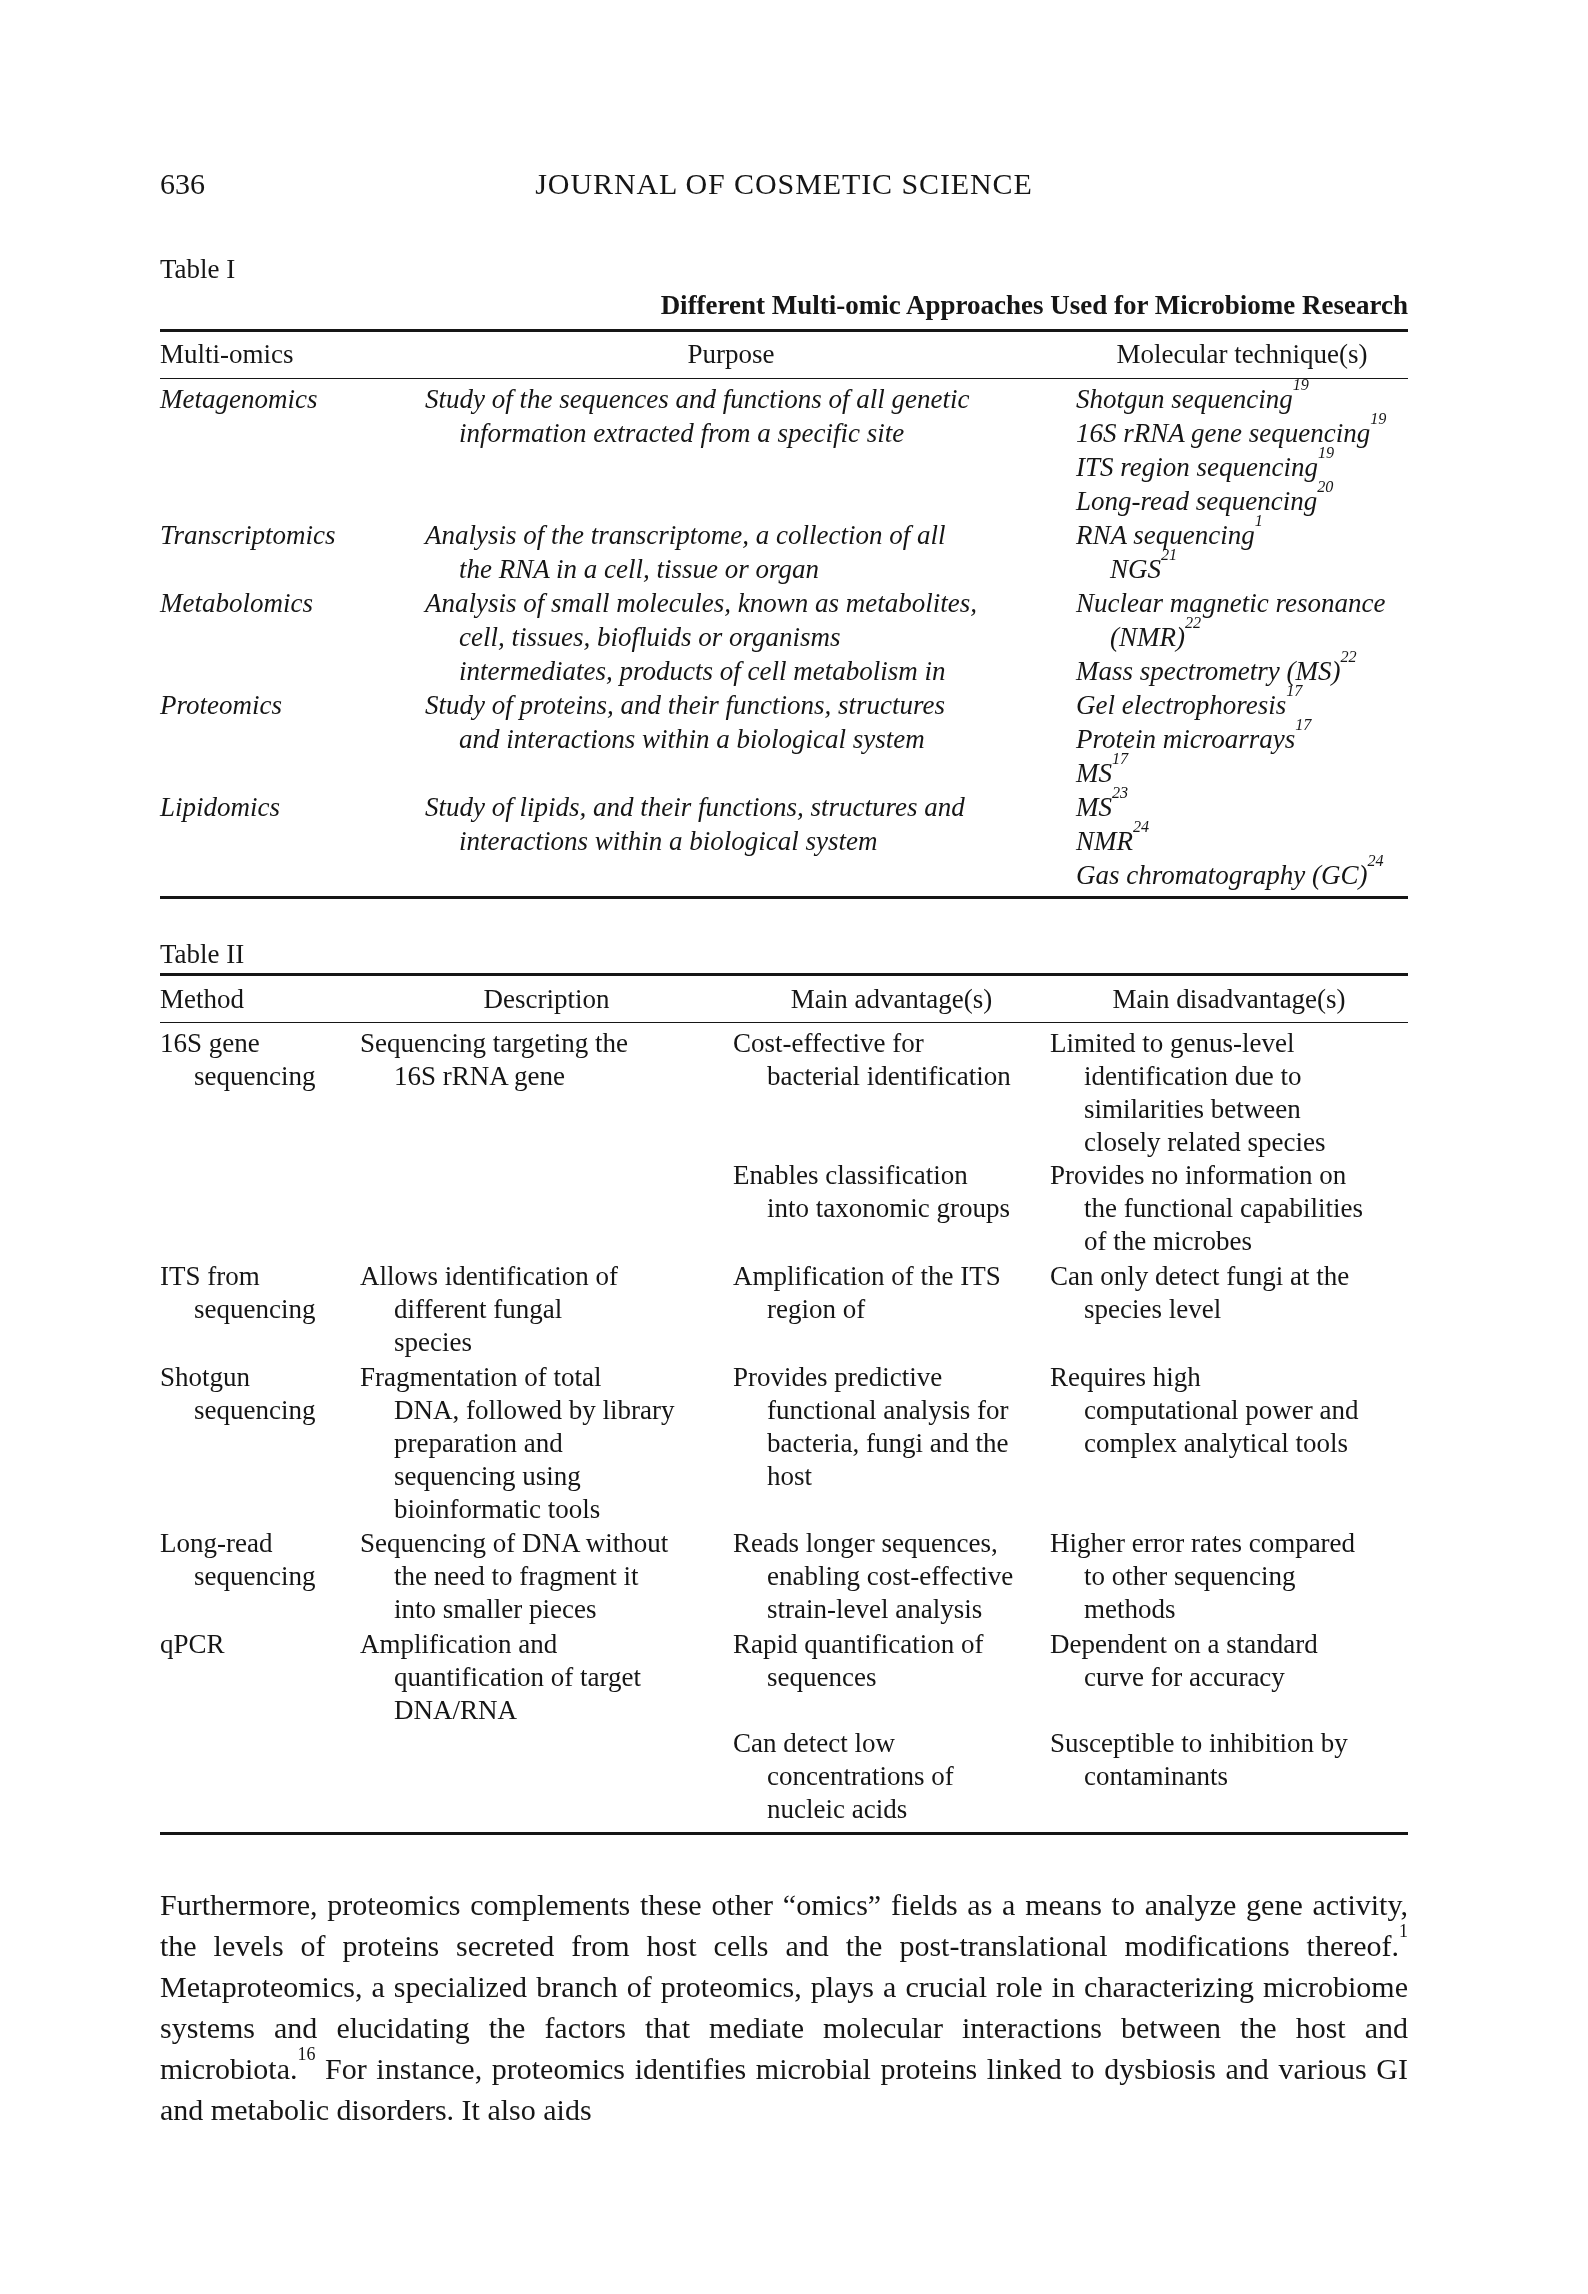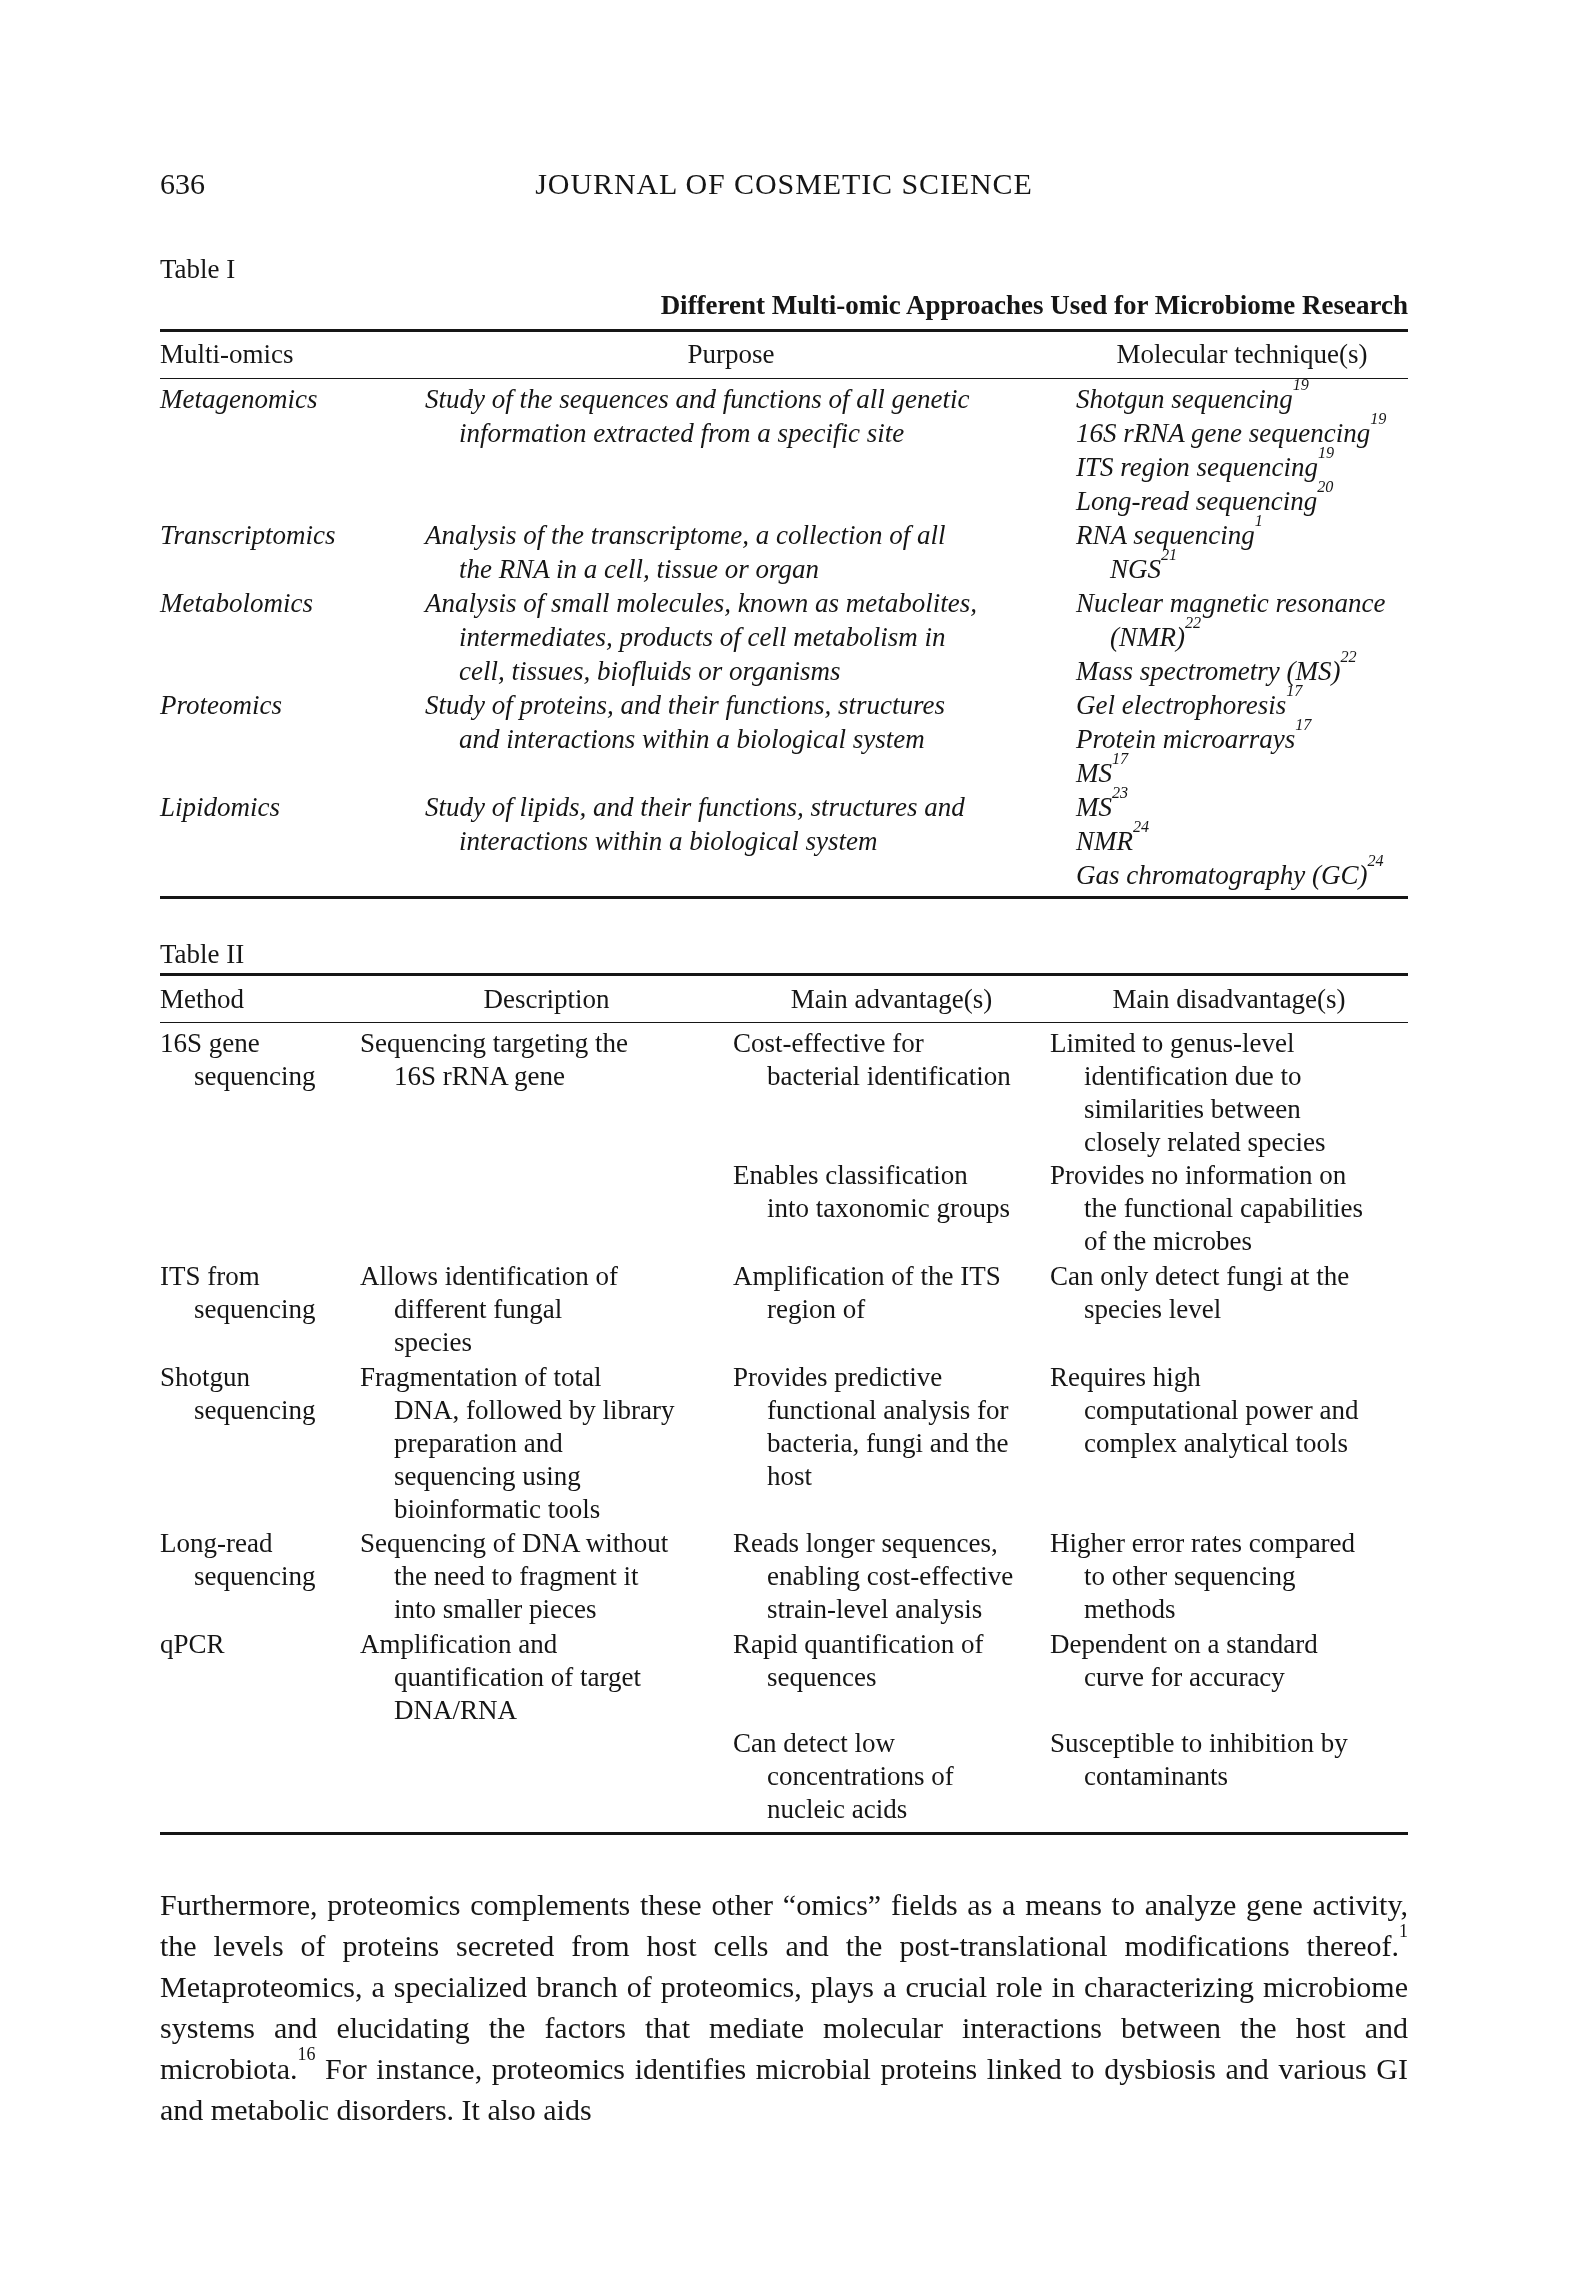--- a/index.html
+++ b/index.html
@@ -112,22 +112,22 @@
               <div class="ln">RNA sequencing<sup>1</sup></div>
               <div class="ln indent">NGS<sup>21</sup></div>
             </div>
           </div>
           <div class="row">
             <div class="cell c-name">
               <div class="ln">Metabolomics</div>
             </div>
             <div class="cell c-purpose">
               <div class="ln">Analysis of small molecules, known as metabolites,</div>
+              <div class="ln indent">cell, tissues, biofluids or organisms</div>
               <div class="ln indent">intermediates, products of cell metabolism in</div>
-              <div class="ln indent">cell, tissues, biofluids or organisms</div>
             </div>
             <div class="cell c-tech">
               <div class="ln">Nuclear magnetic resonance</div>
               <div class="ln indent">(NMR)<sup>22</sup></div>
               <div class="ln">Mass spectrometry (MS)<sup>22</sup></div>
             </div>
           </div>
           <div class="row">
             <div class="cell c-name">
               <div class="ln">Proteomics</div>

